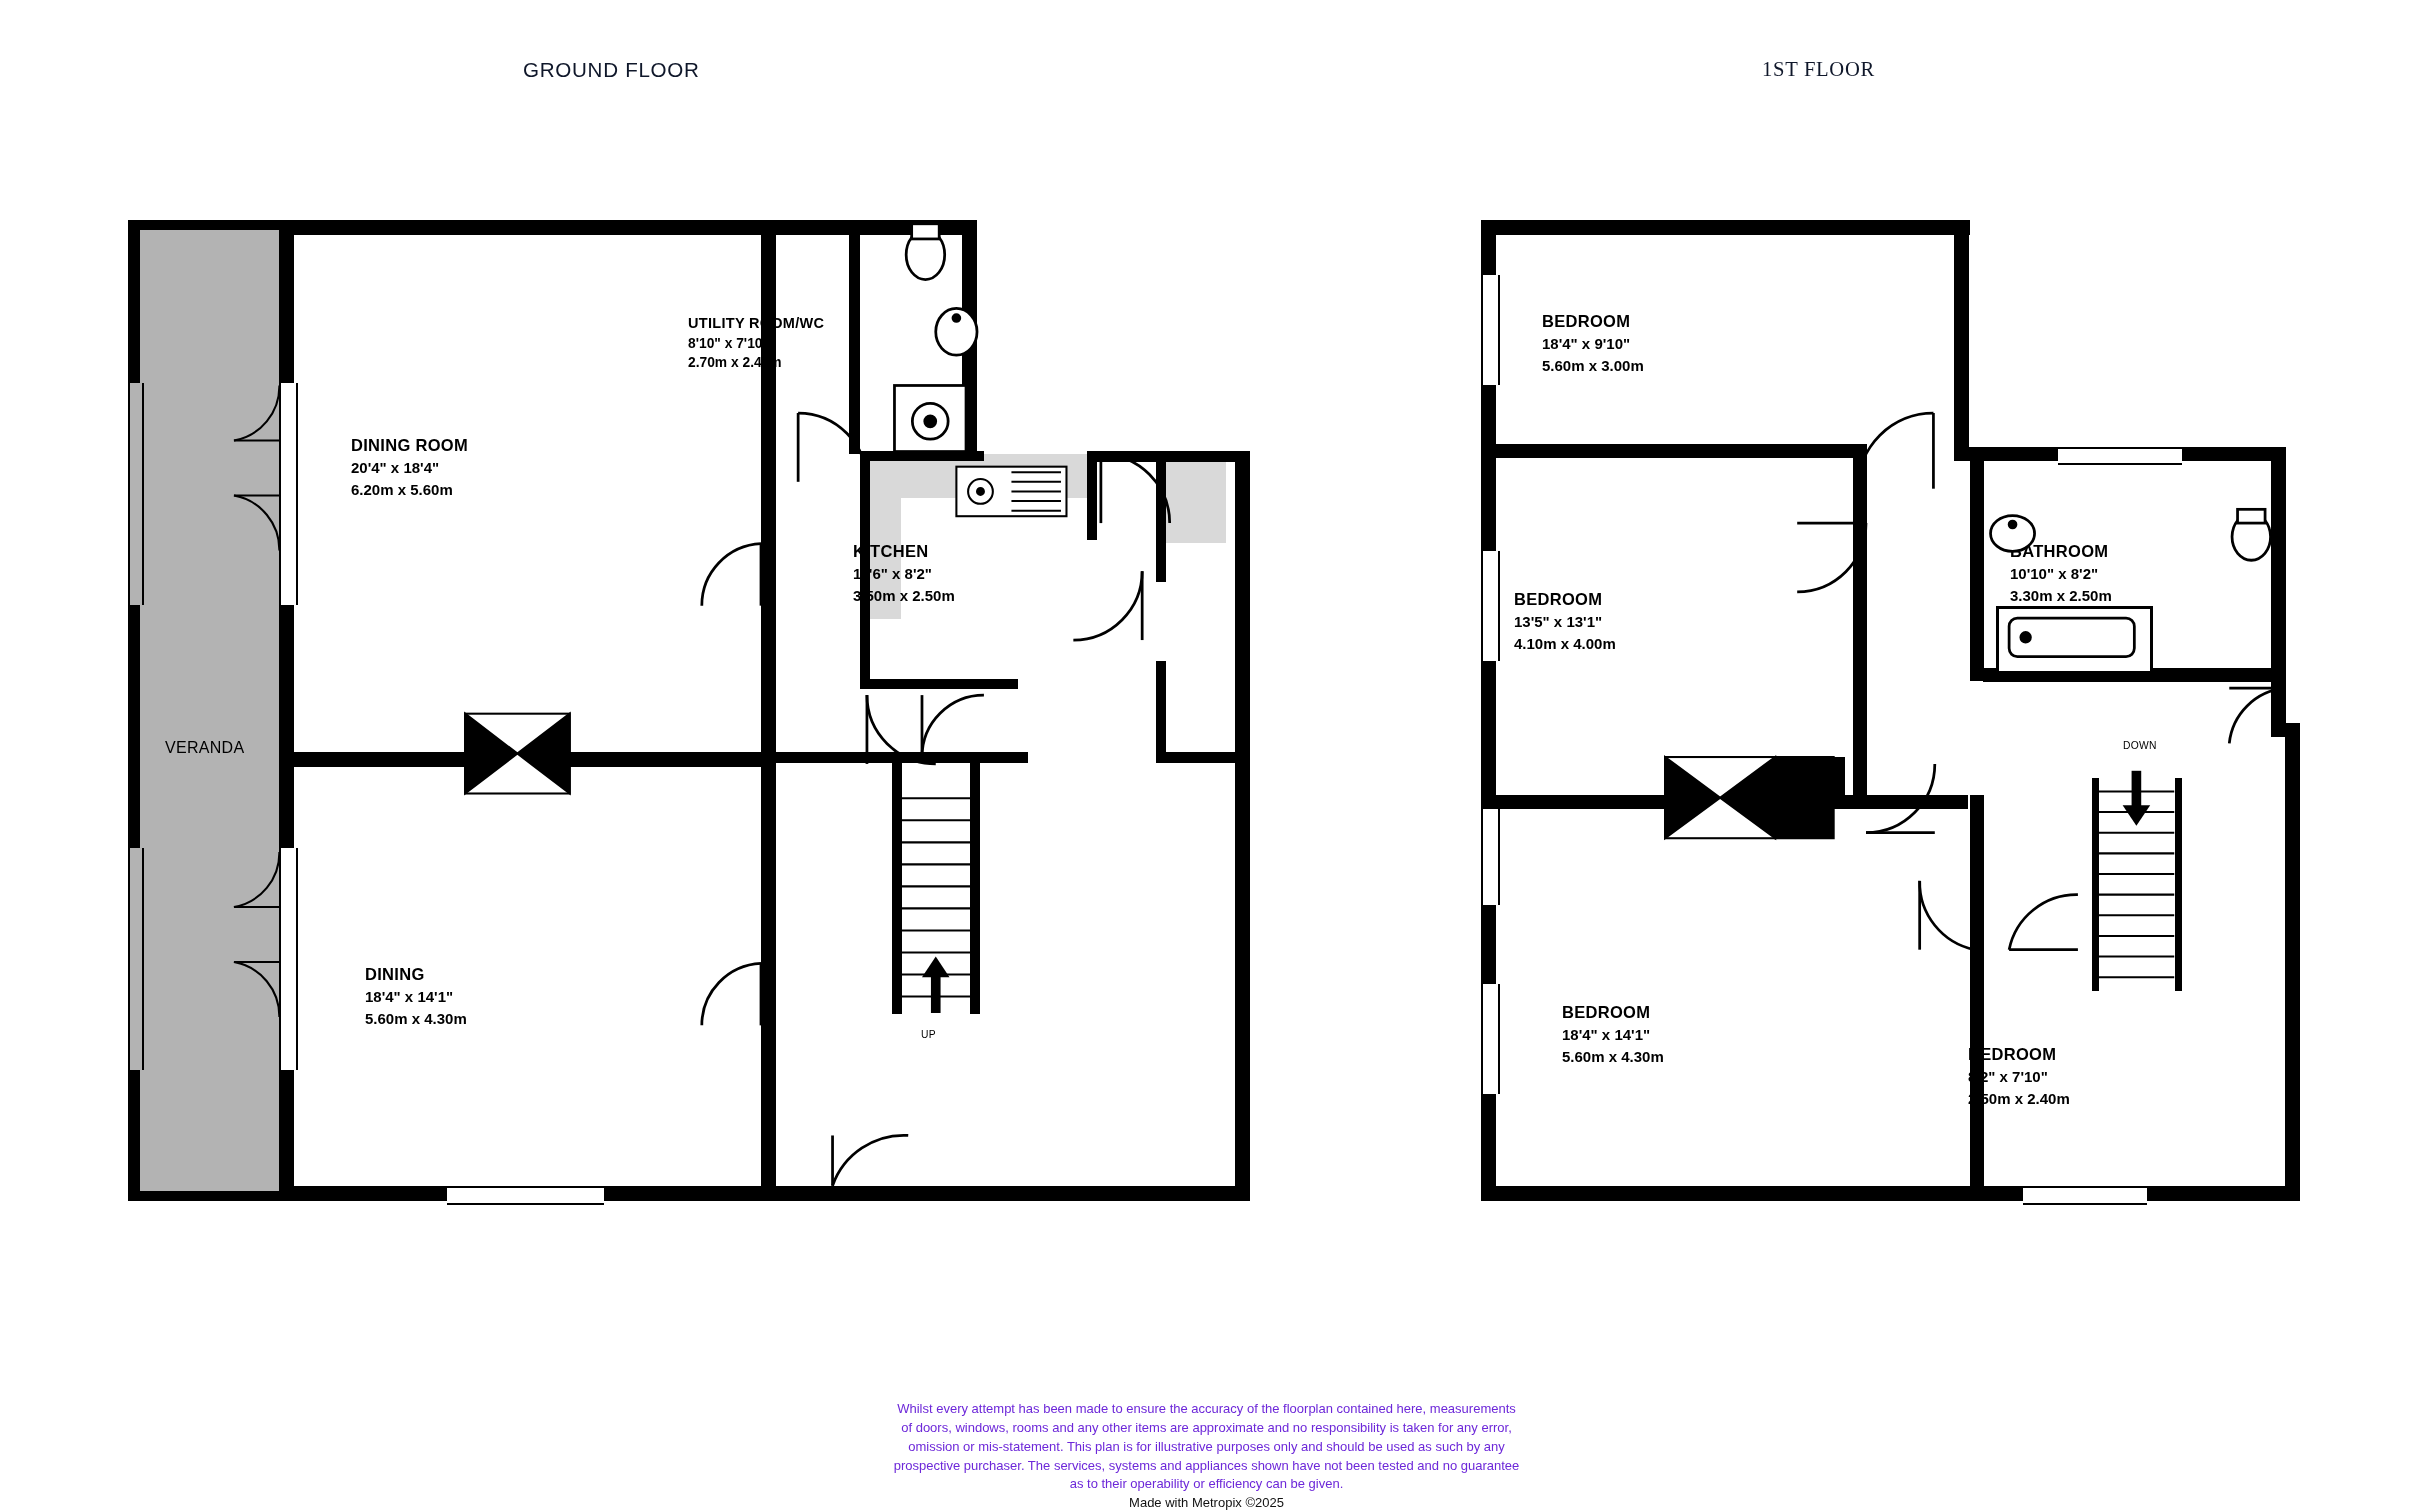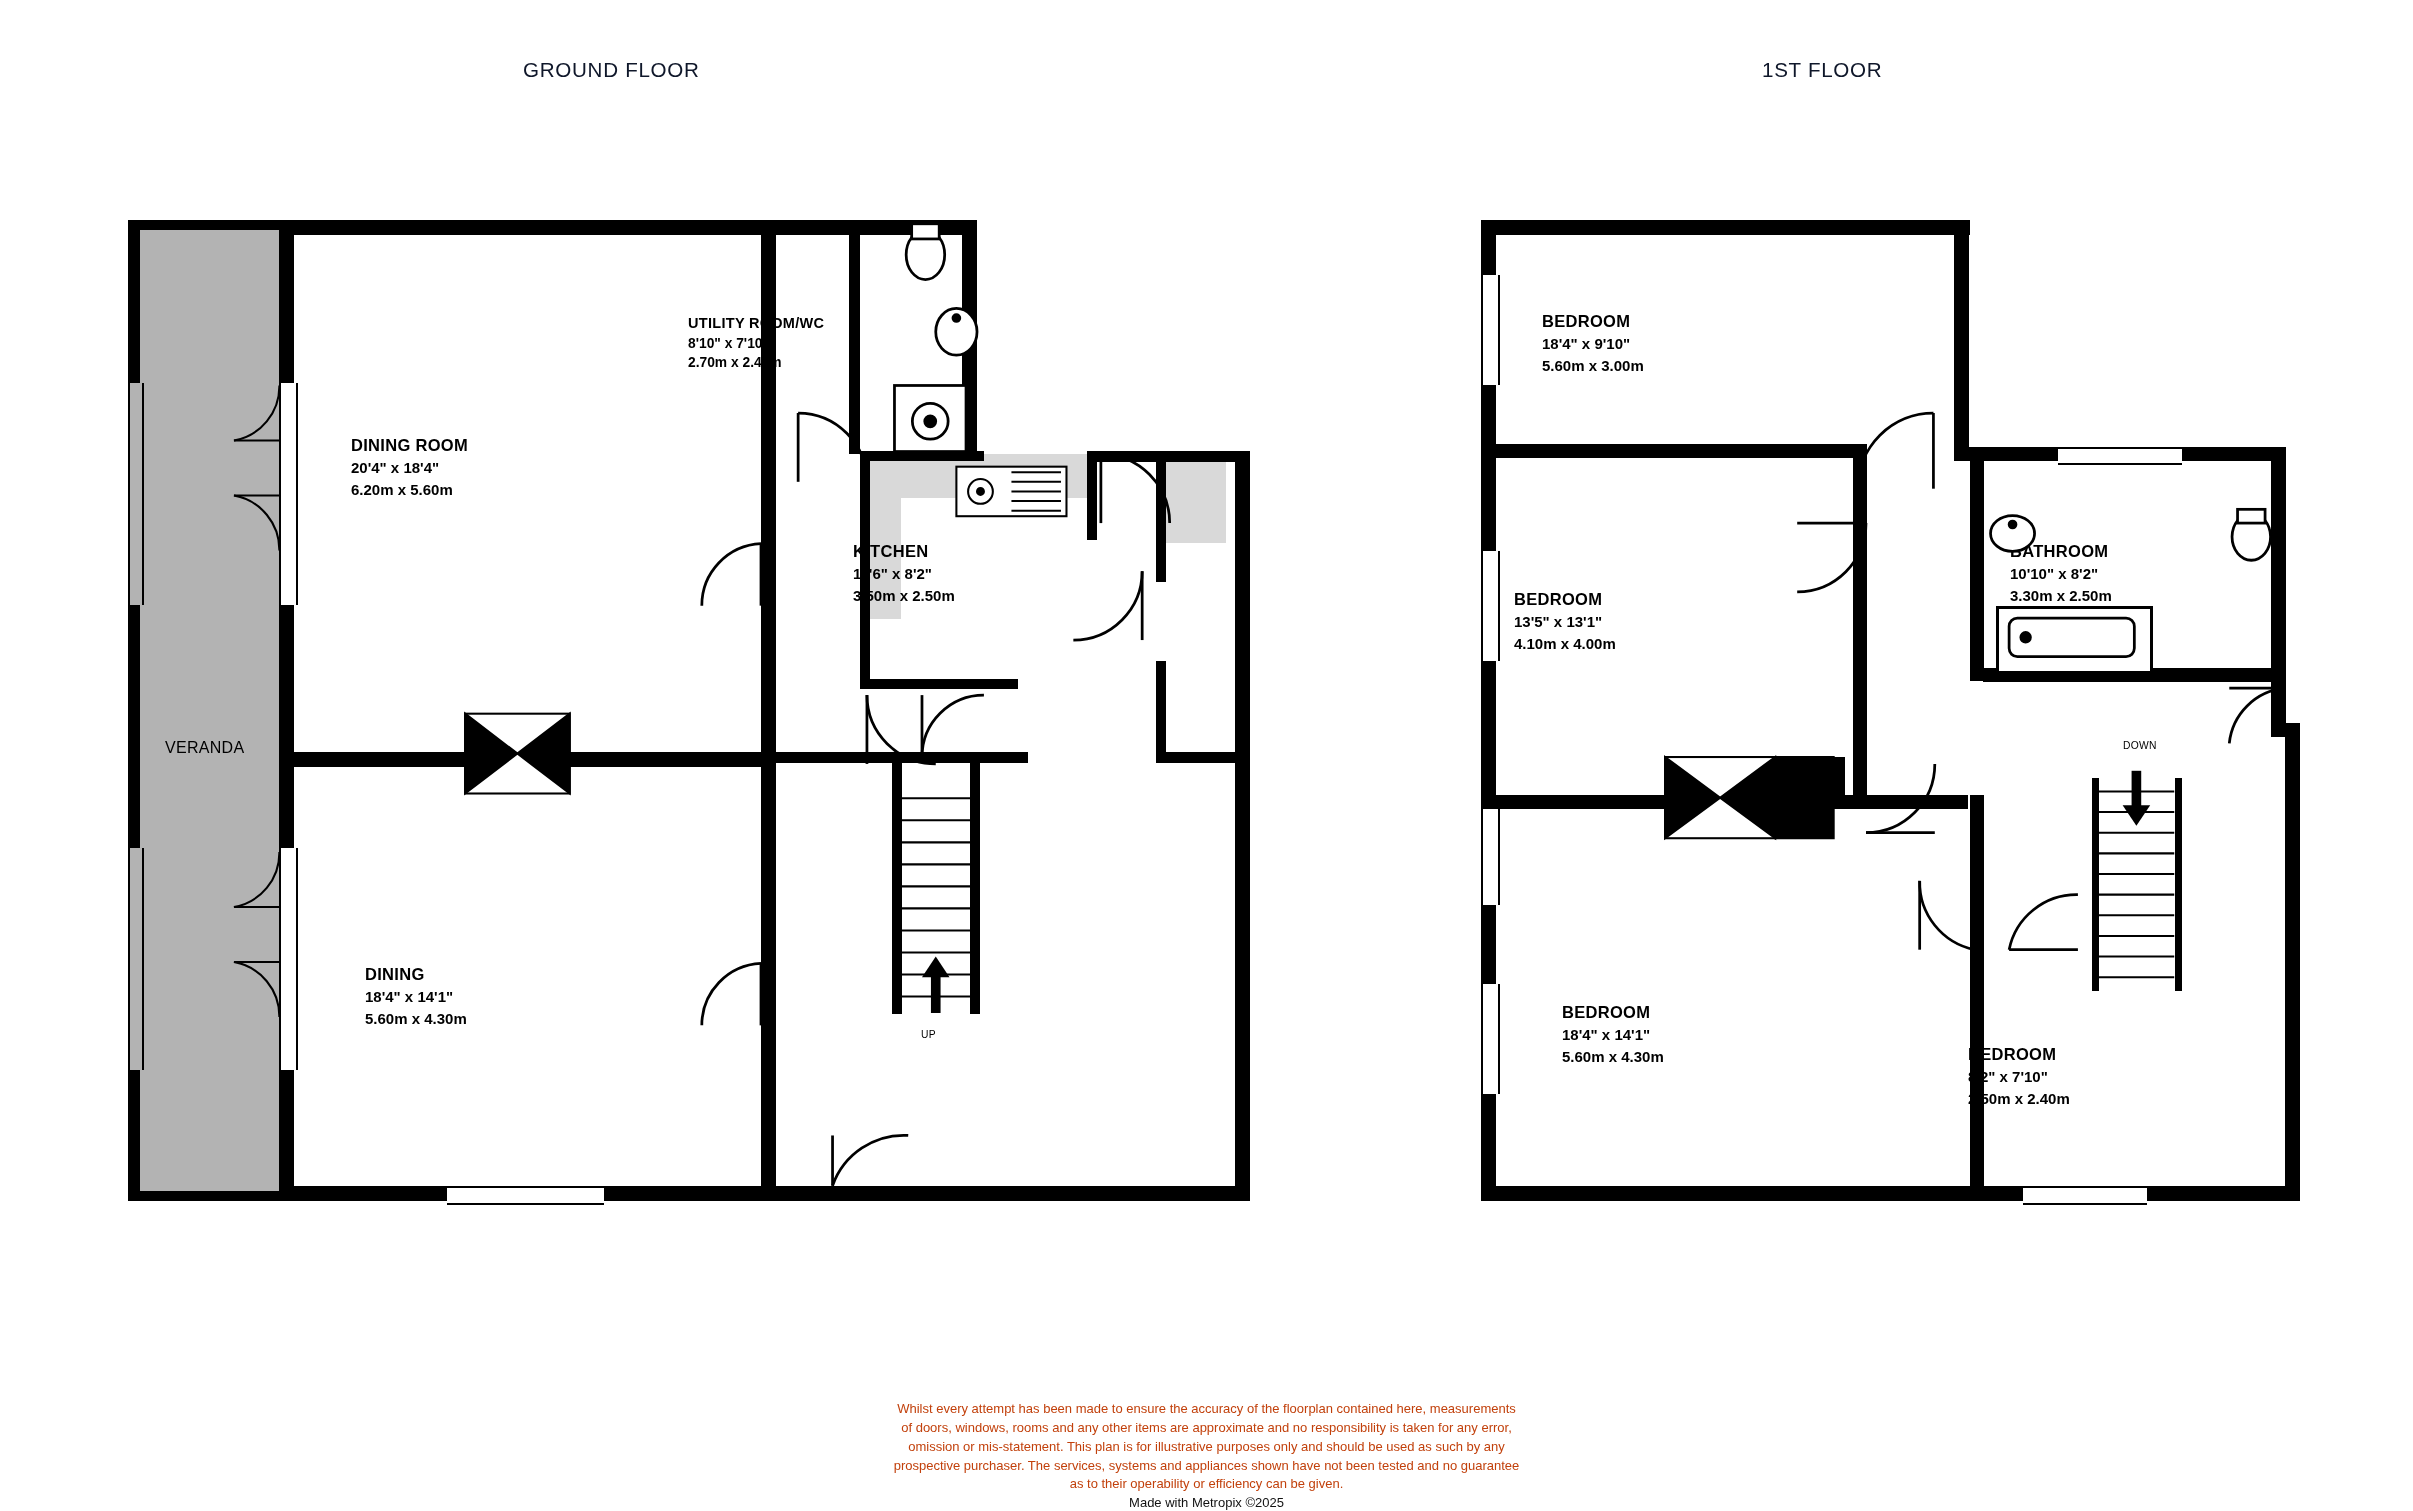--- a/index.html
+++ b/index.html
@@ -20,21 +20,21 @@
   }
   .floor-title {
     position: absolute;
     font-size: 20.6px;
     font-weight: 400;
     letter-spacing: 0.7px;
     color: #0f172a;
     white-space: nowrap;
   }
   #ground-title { left: 523px; top: 58px; }
-  #first-title  { left: 1762px; top: 58px; }
+  #first-title  { left: 1762px; top: 58px; font-family: Liberation Serif, serif; }
 
   
   .wall {
     position: absolute;
     background: #000000;
   }
   .veranda-fill {
     position: absolute;
     background: #b3b3b3;
   }
@@ -86,21 +86,21 @@
     letter-spacing: 0.3px;
     white-space: nowrap;
   }
   .disclaimer {
     position: absolute;
     left: 0;
     width: 2413px;
     text-align: center;
     font-size: 13px;
     line-height: 1.45;
-    color: #c2410c;
+    color: #6d28d9;
   }
   .disclaimer div { display: block; }
   .credit {
     position: absolute;
     left: 0;
     width: 2413px;
     text-align: center;
     font-size: 13px;
     color: #111;
   }

